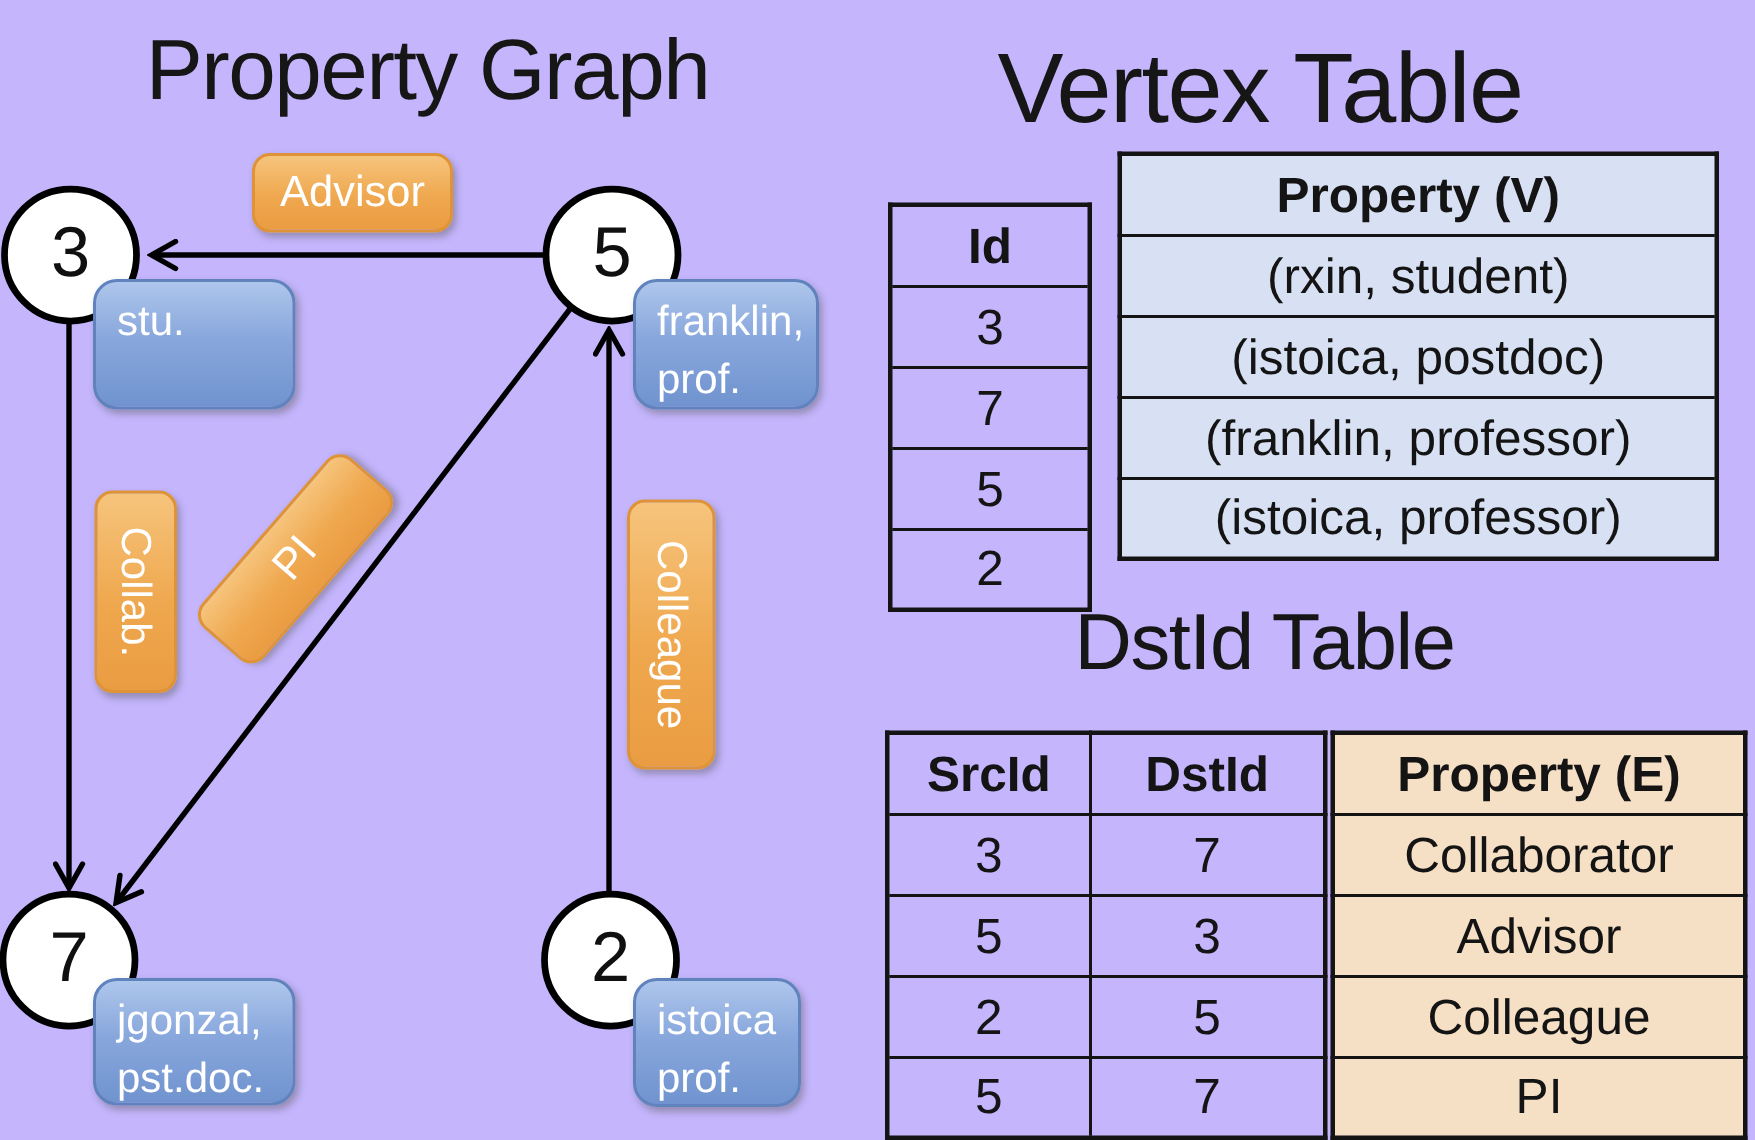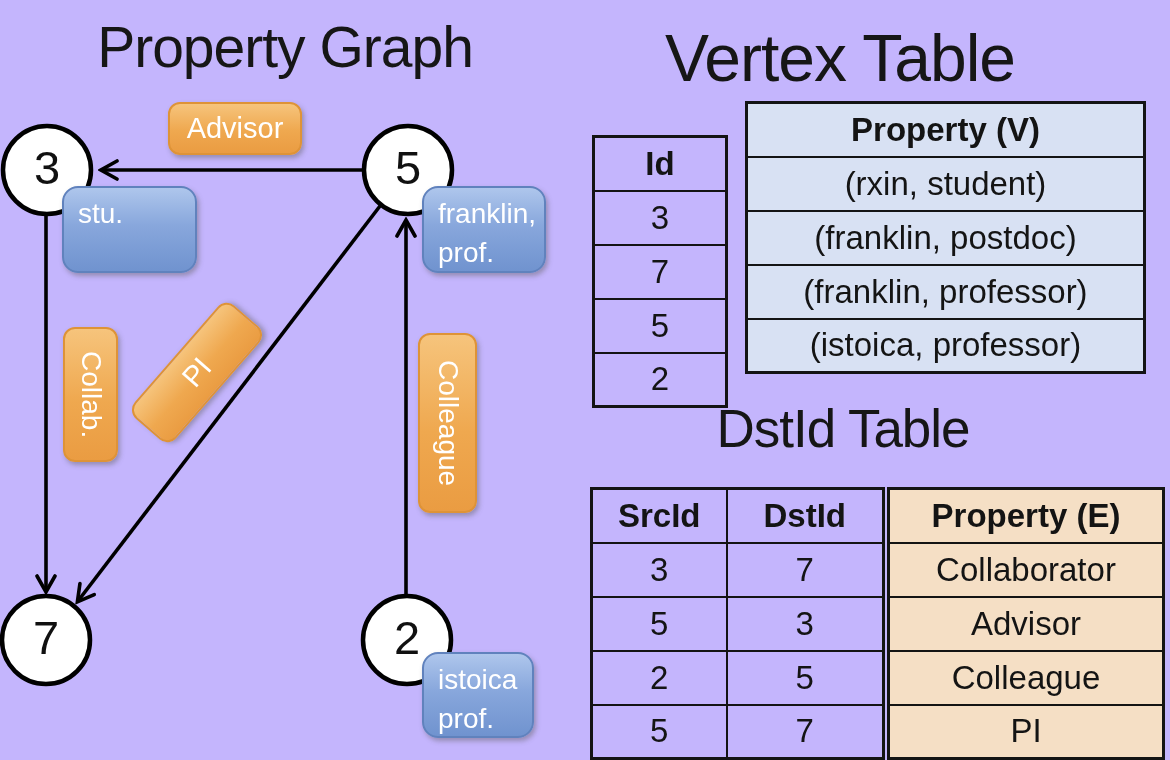--- a/index.html
+++ b/index.html
@@ -143,20 +143,24 @@
     <span>Colleague</span>
   </div>
 
   <div class="bbox" id="rxin-box">
     <div>stu.</div>
   </div>
   <div class="bbox" id="franklin-box">
     <div>franklin,</div>
     <div>prof.</div>
   </div>
+  <div class="bbox" id="jgonzal-box">
+    <div>jgonzal,</div>
+    <div>pst.doc.</div>
+  </div>
   <div class="bbox" id="istoica-box">
     <div>istoica</div>
     <div>prof.</div>
   </div>
 
   <div class="tblwrap" id="vertex-id-wrap">
     <table>
       <tbody>
           <tr>
             <th>Id</th>
@@ -180,21 +184,21 @@
   <div class="tblwrap" id="vertex-prop-wrap">
     <table>
       <tbody>
           <tr>
             <th class="vfill">Property (V)</th>
           </tr>
       <tr>
             <td class="vfill">(rxin, student)</td>
           </tr>
       <tr>
-            <td class="vfill">(franklin, postdoc)</td>
+            <td class="vfill">(istoica, postdoc)</td>
           </tr>
       <tr>
             <td class="vfill">(franklin, professor)</td>
           </tr>
       <tr>
             <td class="vfill">(istoica, professor)</td>
           </tr>
     </tbody>
       </table>
   </div>

